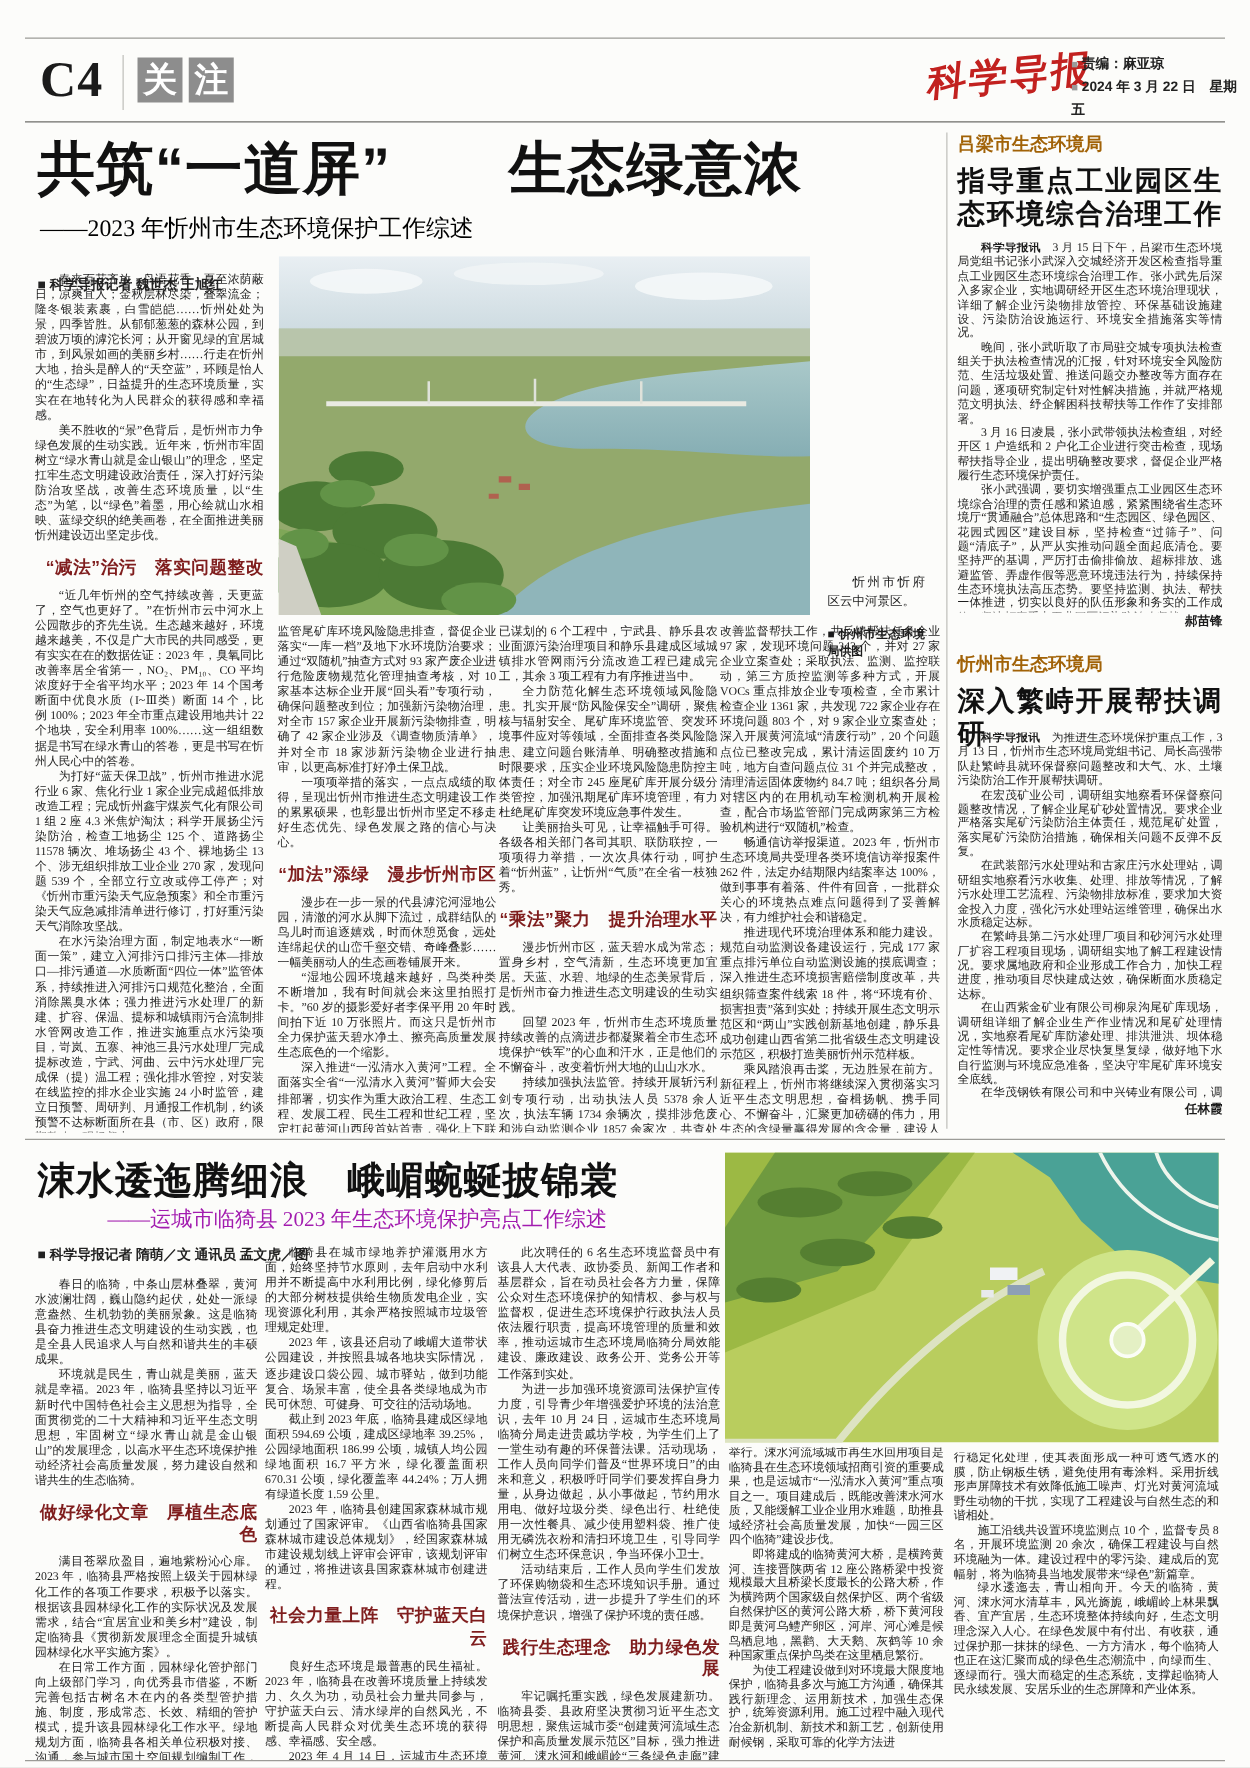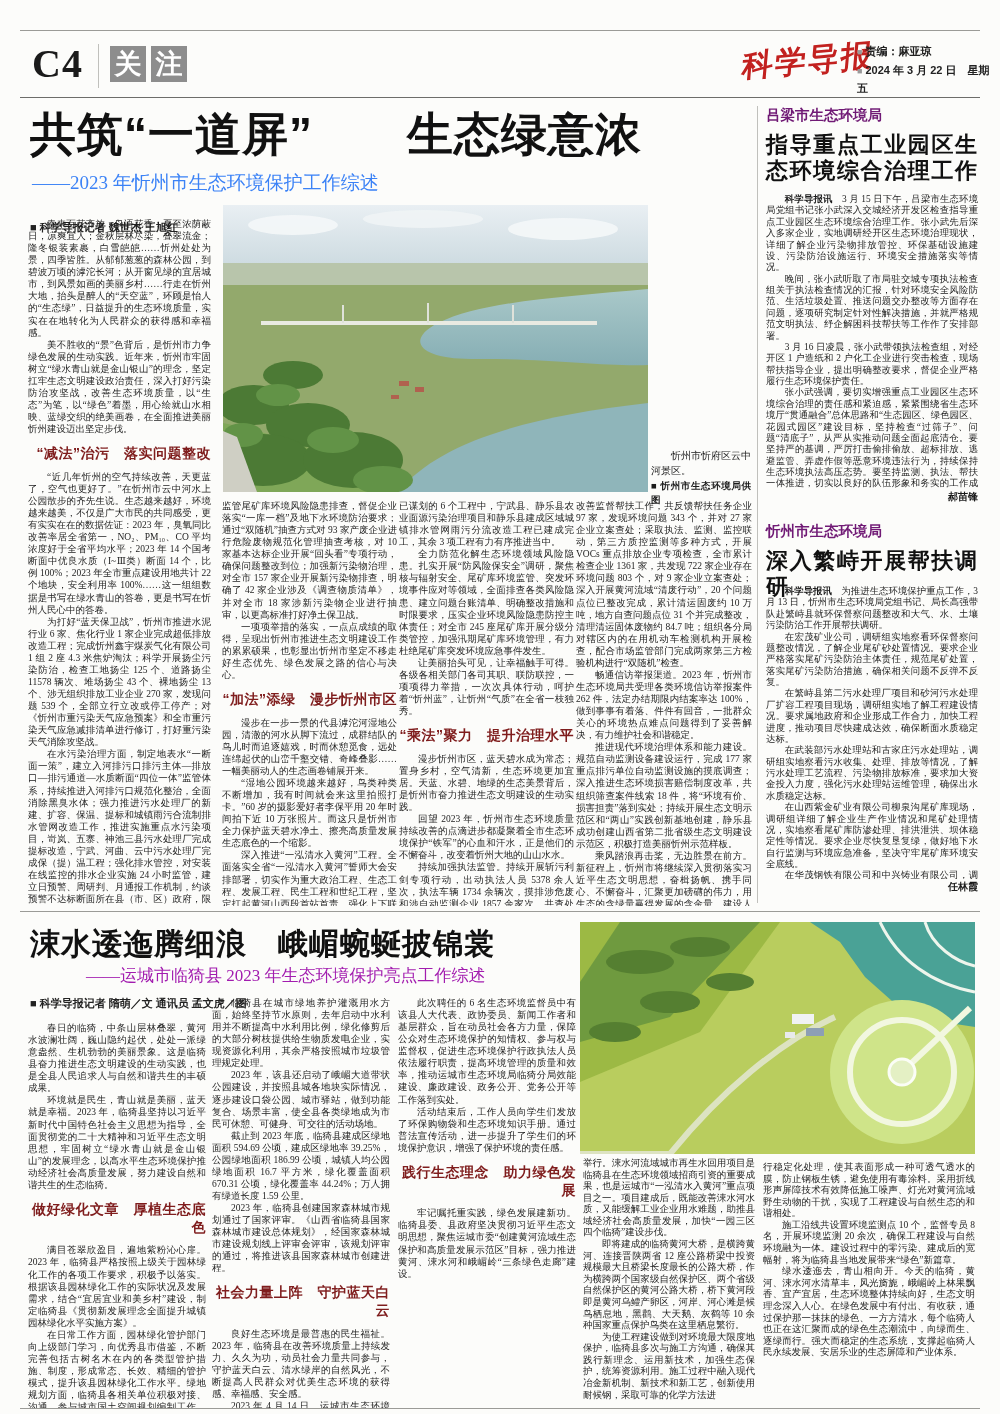--- a/index.html
+++ b/index.html
@@ -14,41 +14,41 @@
   .secbox{width:36px;height:36px;background:#8d8d8d;color:#fff;display:inline-flex;align-items:center;justify-content:center;
           font-family:"Liberation Sans","DejaVu Sans",sans-serif;font-weight:900;font-size:27px;margin-right:5px;}
   .masthead{color:#c2211f;font-weight:900;font-size:31px;font-family:"DejaVu Serif",serif;
             transform:rotate(-5deg) skewX(-10deg);letter-spacing:2px;display:inline-block;}
   .hinfo{font-size:11px;line-height:1.7;font-family:"Liberation Sans",sans-serif;font-weight:bold;color:#222;padding-left:12px;}
   .hinfo .sq{color:#9a9a9a;font-size:9px;margin-right:3px;}
 
   
   .h1-main{font-family:"Liberation Sans","DejaVu Sans",sans-serif;font-weight:900;font-size:46px;
            letter-spacing:1px;white-space:nowrap;color:#111;}
-  .sub-main{font-size:19px;color:#3b82f6;}
+  .sub-main{font-size:19px;color:#000000;}
   .byline{font-size:11px;font-weight:bold;font-family:"Liberation Sans",sans-serif;color:#222;}
 
   
   .col{position:absolute;text-align:justify;font-size:9.5px;line-height:1.27;overflow:hidden;color:#1d1d1d;}
   .col p{margin:0;text-indent:2em;}
   .col p.cont{text-indent:0;}
   .col h3{font-family:"Liberation Sans","DejaVu Sans",sans-serif;font-size:14px;font-weight:900;
           margin:10px 0 8px;text-indent:0;letter-spacing:.5px;color:#7f1d1d;text-align:right;}
   .lead{font-weight:bold;}
   .sign{text-align:right;font-weight:bold;font-size:10px;}
 
   
-  .kicker{font-family:"Liberation Sans",sans-serif;font-weight:bold;font-size:14.5px;color:#701a75;}
+  .kicker{font-family:"Liberation Sans",sans-serif;font-weight:bold;font-size:14.5px;color:#a16207;}
   .sb-head{font-family:"Liberation Sans","DejaVu Sans",sans-serif;font-weight:900;font-size:22px;line-height:1.2;
            letter-spacing:1px;color:#111;text-align:justify;text-align-last:justify;}
   .sbody{font-size:9.4px;line-height:1.21;}
 
   
   .caption{position:absolute;font-size:10px;line-height:1.5;text-align:justify;}
-  .caption p{margin:1px;text-indent:2em;}
+  .caption p{margin:12px;text-indent:2em;}
   .caption .credit{font-weight:bold;text-indent:0;font-family:"Liberation Sans",sans-serif;font-size:9.5px;}
 
   .h1-bottom{font-family:"Liberation Sans","DejaVu Sans",sans-serif;font-weight:900;font-size:30px;
              letter-spacing:1px;white-space:nowrap;color:#111;}
   .sub-bottom{font-size:17px;color:#a21caf;}
   .photo{position:absolute;display:block;}
 </style>
 </head>
 <body>
 
@@ -168,22 +168,22 @@
     <p>3 月 16 日凌晨，张小武带领执法检查组，对经开区 1 户造纸和 2 户化工企业进行突击检查，现场帮扶指导企业，提出明确整改要求，督促企业严格履行生态环境保护责任。</p>
     <p>张小武强调，要切实增强重点工业园区生态环境综合治理的责任感和紧迫感，紧紧围绕省生态环境厅“贯通融合”总体思路和“生态园区、绿色园区、花园式园区”建设目标，坚持检查“过筛子”、问题“清底子”，从严从实推动问题全面起底清仓。要坚持严的基调，严厉打击偷排偷放、超标排放、逃避监管、弄虚作假等恶意环境违法行为，持续保持生态环境执法高压态势。要坚持监测、执法、帮扶一体推进，切实以良好的队伍形象和务实的工作成效，坚决打赢重点工业园区污染防治攻坚战。</p>
   </div>
   <div class="abs sign" style="left:766px;top:490px;width:212px;">郝苗锋</div>
 
   <div class="abs kicker" style="left:766px;top:522px;">忻州市生态环境局</div>
   <div class="abs sb-head" style="left:766px;top:548px;width:212px;">深入繁峙开展帮扶调研</div>
   <div class="col sbody" style="left:766px;top:586px;width:212px;height:293px;">
     <p><b class="lead">科学导报讯</b><span>　为推进生态环境保护重点工作，3 月 13 日，忻州市生态环境局党组书记、局长高强带队赴繁峙县就环保督察问题整改和大气、水、土壤污染防治工作开展帮扶调研。</span></p>
     <p>在宏茂矿业公司，调研组实地察看环保督察问题整改情况，了解企业尾矿砂处置情况。要求企业严格落实尾矿污染防治主体责任，规范尾矿处置，落实尾矿污染防治措施，确保相关问题不反弹不反复。</p>
+    <p>在武装部污水处理站和古家庄污水处理站，调研组实地察看污水收集、处理、排放等情况，了解污水处理工艺流程、污染物排放标准，要求加大资金投入力度，强化污水处理站运维管理，确保出水水质稳定达标。</p>
     <p>在繁峙县第二污水处理厂项目和砂河污水处理厂扩容工程项目现场，调研组实地了解工程建设情况。要求属地政府和企业形成工作合力，加快工程进度，推动项目尽快建成达效，确保断面水质稳定达标。</p>
-    <p>在武装部污水处理站和古家庄污水处理站，调研组实地察看污水收集、处理、排放等情况，了解污水处理工艺流程、污染物排放标准，要求加大资金投入力度，强化污水处理站运维管理，确保出水水质稳定达标。</p>
     <p>在山西紫金矿业有限公司柳泉沟尾矿库现场，调研组详细了解企业生产作业情况和尾矿处理情况，实地察看尾矿库防渗处理、排洪泄洪、坝体稳定性等情况。要求企业尽快复垦复绿，做好地下水自行监测与环境应急准备，坚决守牢尾矿库环境安全底线。</p>
     <p>在华茂钢铁有限公司和中兴铸业有限公司，调研组详细了解企业工艺流程，实地察看在线监控运行情况、污染防治设施运行情况和清洁运输情况。要求企业落实大气污染防治主体责任，严格执行超低排放标准，确保污染防治设施稳定运行，污染物稳定达标排放，为深入打好大气污染防治攻坚战、建设天蓝地绿的美丽繁峙作出更大贡献。</p>
   </div>
   <div class="abs sign" style="left:766px;top:880px;width:212px;">任林霞</div>
 
   <div class="abs h1-bottom" style="left:30px;top:924px;">涑水逶迤腾细浪　峨嵋蜿蜒披锦裳</div>
   <div class="abs sub-bottom" style="left:86px;top:964px;">——运城市临猗县 2023 年生态环境保护亮点工作综述</div>
   <div class="abs byline" style="left:30px;top:996px;">■ 科学导报记者 隋萌／文 通讯员 孟文虎／图</div>
 
   <svg class="photo" style="left:580px;top:922px;" width="395" height="232" viewBox="0 0 395 232" role="img">
@@ -225,20 +225,21 @@
     <p>临猗县在城市绿地养护灌溉用水方面，始终坚持节水原则，去年启动中水利用并不断提高中水利用比例，绿化修剪后的大部分树枝提供给生物质发电企业，实现资源化利用，其余严格按照城市垃圾管理规定处理。</p>
     <p>2023 年，该县还启动了峨嵋大道带状公园建设，并按照县城各地块实际情况，逐步建设口袋公园、城市驿站，做到功能复合、场景丰富，使全县各类绿地成为市民可休憩、可健身、可交往的活动场地。</p>
     <p>截止到 2023 年底，临猗县建成区绿地面积 594.69 公顷，建成区绿地率 39.25%，公园绿地面积 186.99 公顷，城镇人均公园绿地面积 16.7 平方米，绿化覆盖面积 670.31 公顷，绿化覆盖率 44.24%；万人拥有绿道长度 1.59 公里。</p>
     <p>2023 年，临猗县创建国家森林城市规划通过了国家评审。《山西省临猗县国家森林城市建设总体规划》，经国家森林城市建设规划线上评审会评审，该规划评审的通过，将推进该县国家森林城市创建进程。</p>
     <h3>社会力量上阵　守护蓝天白云</h3>
     <p>良好生态环境是最普惠的民生福祉。2023 年，临猗县在改善环境质量上持续发力、久久为功，动员社会力量共同参与，守护蓝天白云、清水绿岸的自然风光，不断提高人民群众对优美生态环境的获得感、幸福感、安全感。</p>
     <p>2023 年 4 月 14 日，运城市生态环境局临猗分局 6 名生态环境监督员获聘上岗，并与该局班子成员、各科室负责人面对面座谈交流，为切实打通全县生态环境保护领域的社会监督渠道，进一步加强作风建设、优化营商环境注入新能量。</p>
   </div>
   <div class="col" style="left:398px;top:997px;width:178px;height:411px;">
     <p>此次聘任的 6 名生态环境监督员中有该县人大代表、政协委员、新闻工作者和基层群众，旨在动员社会各方力量，保障公众对生态环境保护的知情权、参与权与监督权，促进生态环境保护行政执法人员依法履行职责，提高环境管理的质量和效率，推动运城市生态环境局临猗分局效能建设、廉政建设、政务公开、党务公开等工作落到实处。</p>
+    <p>为进一步加强环境资源司法保护宣传力度，引导青少年增强爱护环境的法治意识，去年 10 月 24 日，运城市生态环境局临猗分局走进贵戚坊学校，为学生们上了一堂生动有趣的环保普法课。活动现场，工作人员向同学们普及“世界环境日”的由来和意义，积极呼吁同学们要发挥自身力量，从身边做起，从小事做起，节约用水用电、做好垃圾分类、绿色出行、杜绝使用一次性餐具、减少使用塑料袋、推广使用无磷洗衣粉和清扫环境卫生，引导同学们树立生态环保意识，争当环保小卫士。</p>
     <p>活动结束后，工作人员向学生们发放了环保购物袋和生态环境知识手册。通过普法宣传活动，进一步提升了学生们的环境保护意识，增强了保护环境的责任感。</p>
     <h3>践行生态理念　助力绿色发展</h3>
     <p>牢记嘱托重实践，绿色发展建新功。临猗县委、县政府坚决贯彻习近平生态文明思想，聚焦运城市委“创建黄河流域生态保护和高质量发展示范区”目标，强力推进黄河、涑水河和峨嵋岭“三条绿色走廊”建设。</p>
 
   </div>
   <div class="col" style="left:583px;top:1158px;width:172px;height:250px;line-height:1.22;">
     <p class="cont">举行。涑水河流域城市再生水回用项目是临猗县在生态环境领域招商引资的重要成果，也是运城市“一泓清水入黄河”重点项目之一。项目建成后，既能改善涑水河水质，又能缓解工业企业用水难题，助推县域经济社会高质量发展，加快“一园三区四个临猗”建设步伐。</p>
     <p>即将建成的临猗黄河大桥，是横跨黄河、连接晋陕两省 12 座公路桥梁中投资规模最大且桥梁长度最长的公路大桥，作为横跨两个国家级自然保护区、两个省级自然保护区的黄河公路大桥，桥下黄河段即是黄河乌鳢产卵区，河岸、河心滩是候鸟栖息地，黑鹳、大天鹅、灰鹤等 10 余种国家重点保护鸟类在这里栖息繁衍。</p>
     <p>为使工程建设做到对环境最大限度地保护，临猗县多次与施工方沟通，确保其践行新理念、运用新技术，加强生态保护，统筹资源利用。施工过程中融入现代冶金新机制、新技术和新工艺，创新使用耐候钢，采取可靠的化学方法进</p>
   </div>

